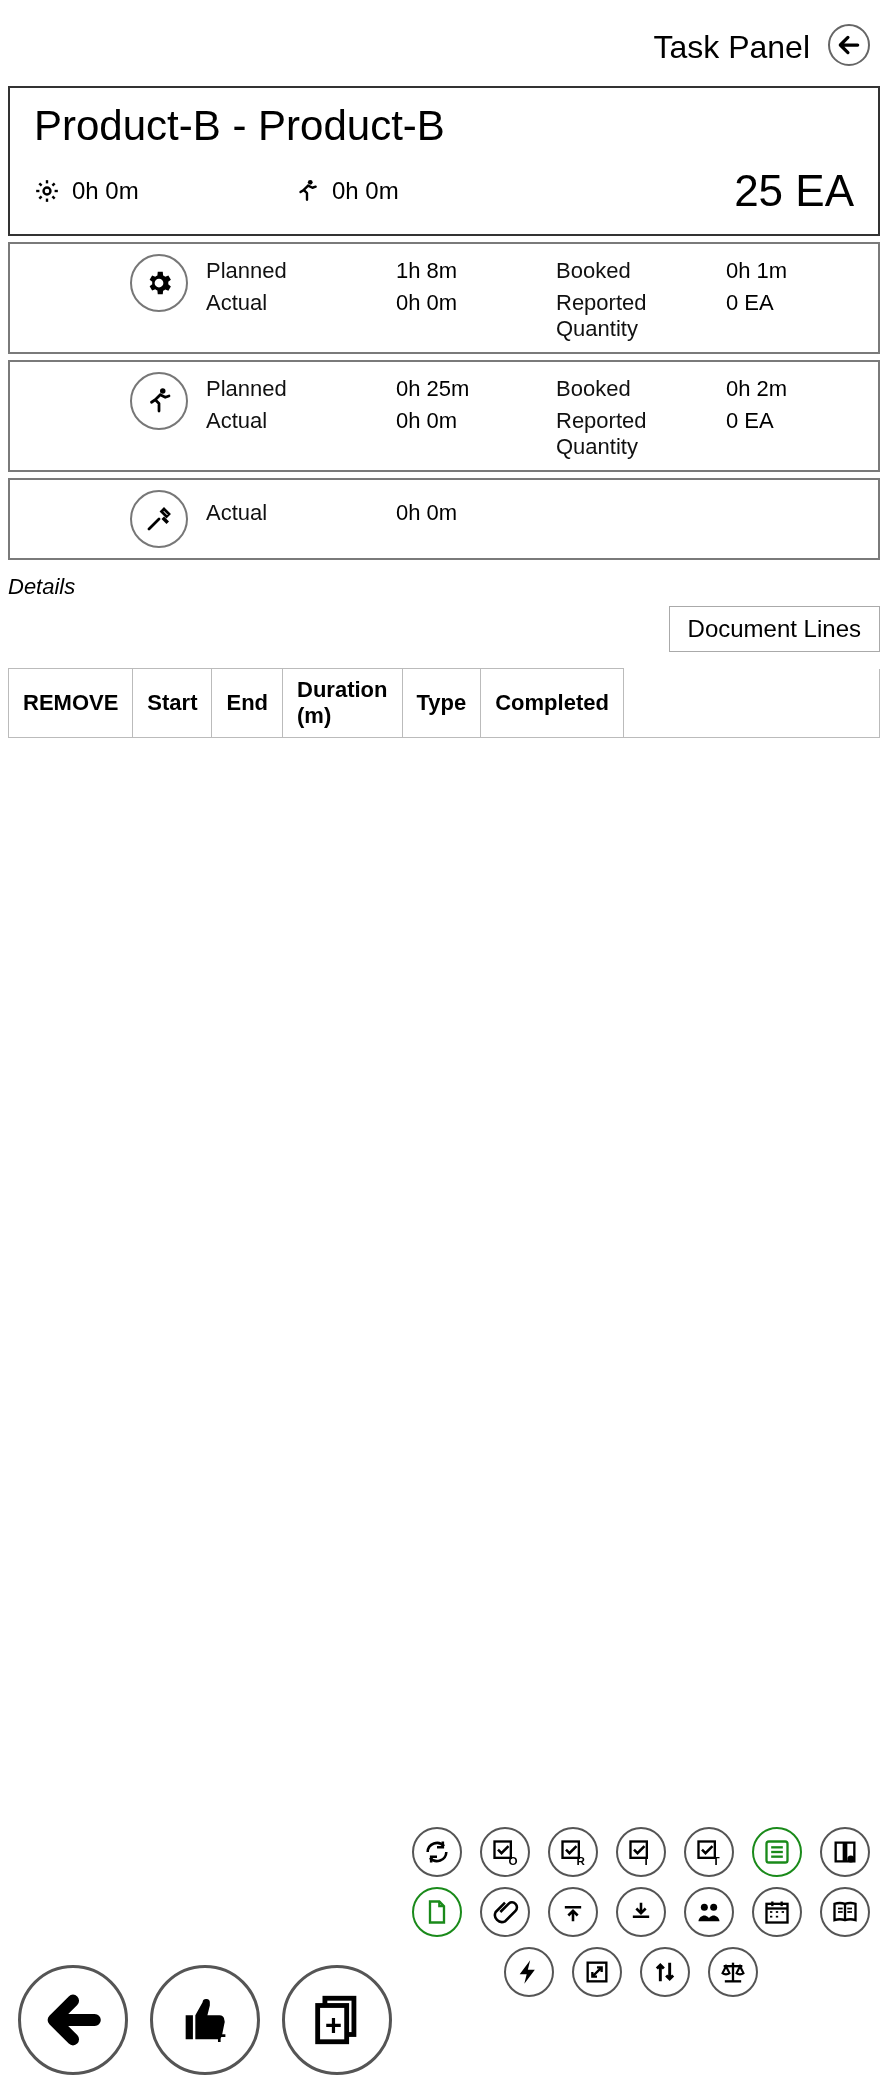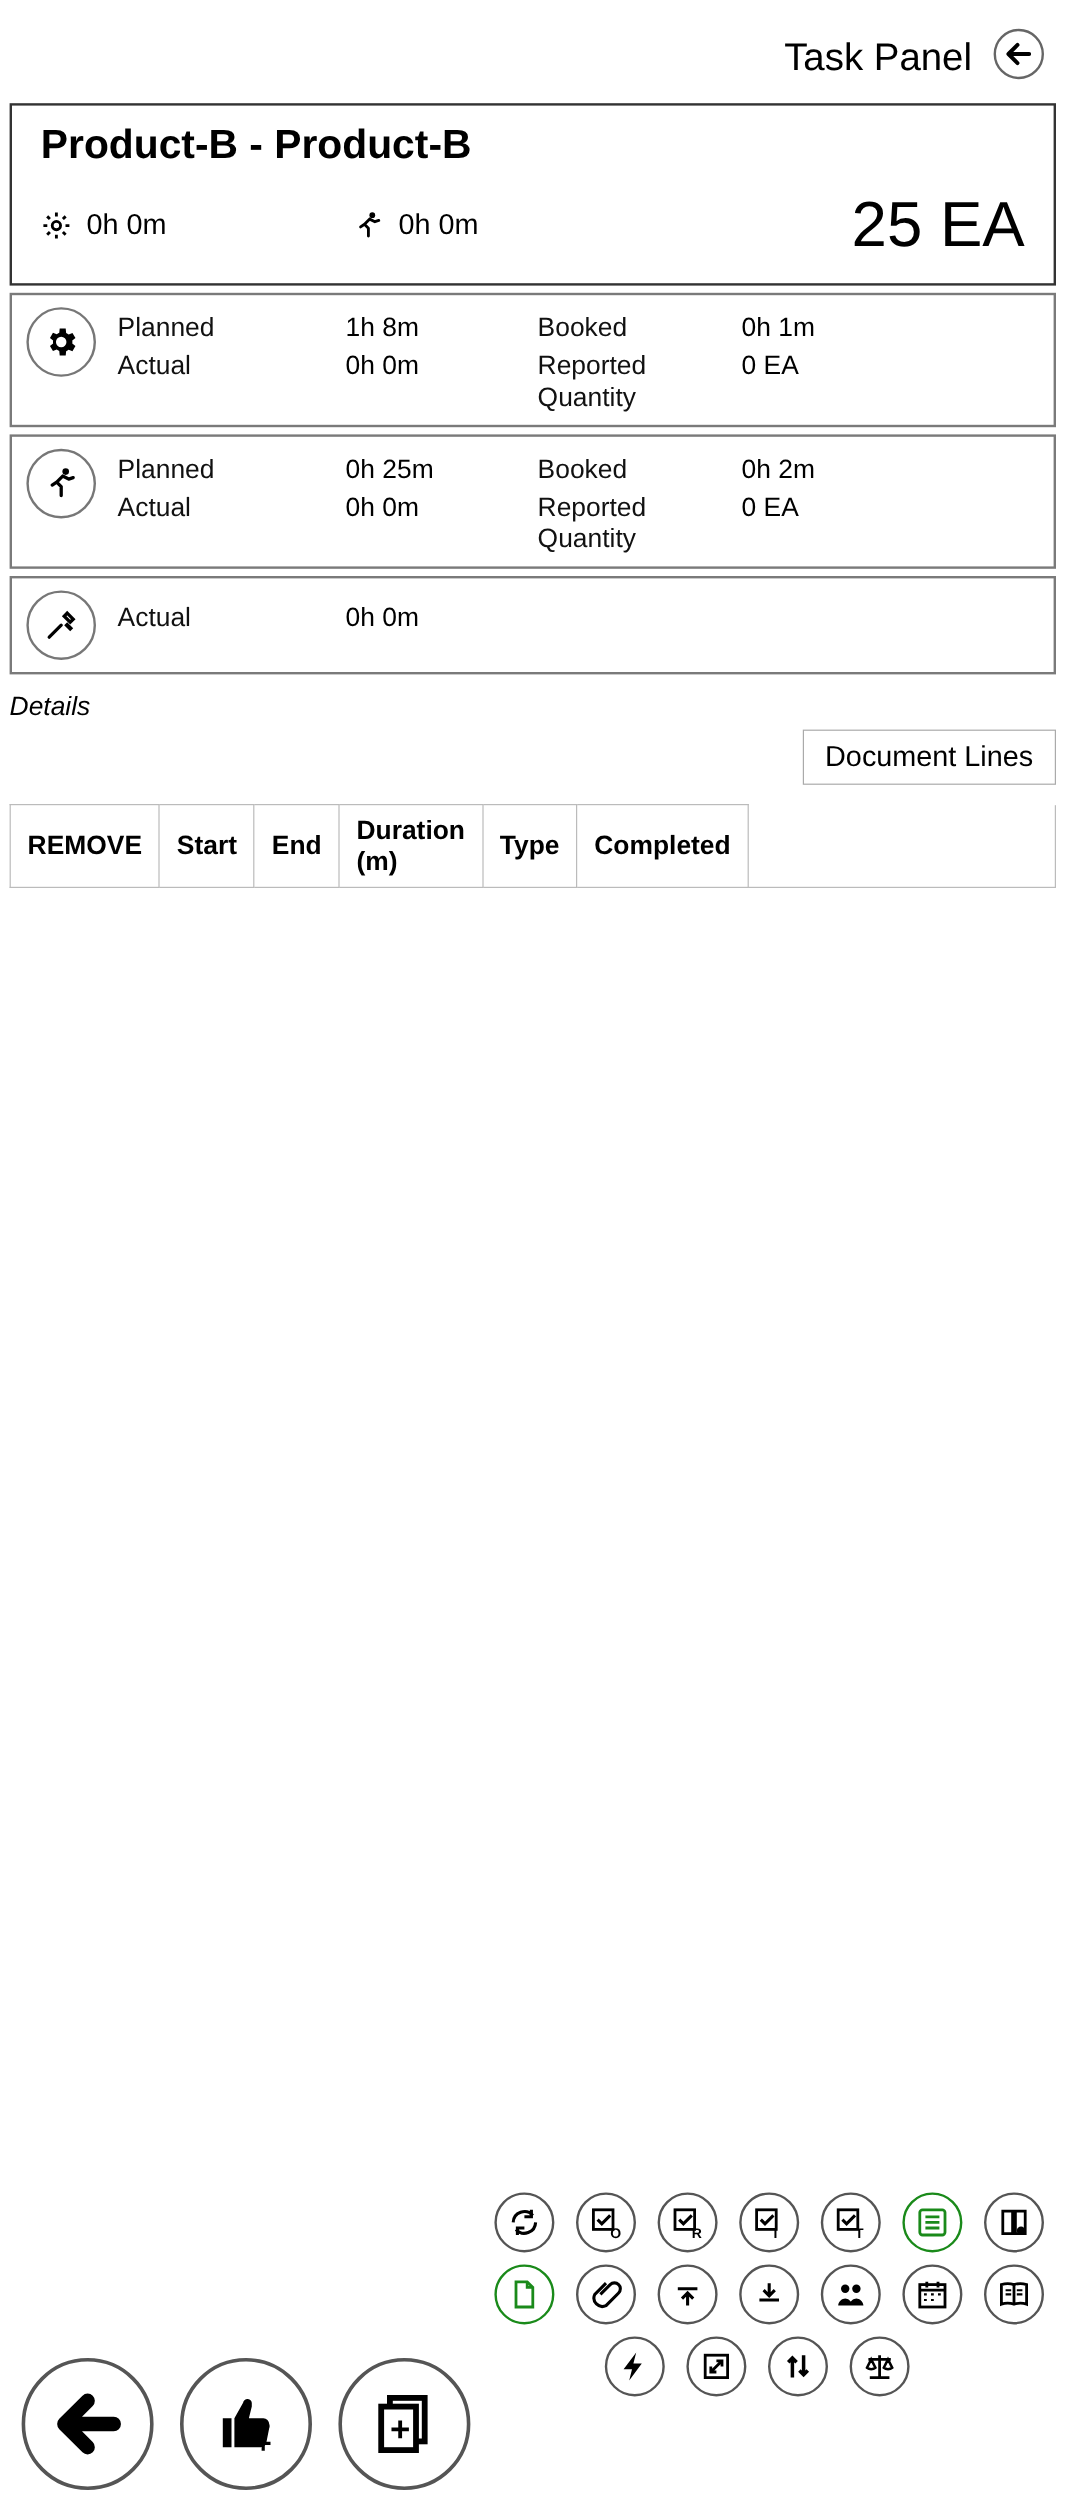--- a/index.html
+++ b/index.html
@@ -35,32 +35,32 @@
   .top-row { display: flex; gap: 90px; align-items: flex-start; }
   .id-block { display: flex; align-items: center; gap: 18px; }
   .pause-circ {
     width: 86px; height: 86px;
     border: 2px solid #777; border-radius: 50%;
     display:flex; align-items:center; justify-content:center;
   }
   .pause-circ svg { width: 40px; height: 40px; }
   .id-num { font-size: 74px; font-weight: 400; line-height: 1; }
   .op-text { font-size: 38px; line-height: 1.35; }
-  .prod-line { font-size: 34px; font-weight: 700; margin-top: 2px; }
+  .prod-line { font-size: 42px; font-weight: 400; margin-top: 2px; }
   .summary-row {
     display:flex; align-items:center; margin-top: 16px;
   }
   .small-stat { display:flex; align-items:center; gap:12px; font-size:24px; width:260px; }
   .small-stat svg { width:26px; height:26px; }
-  .qty { font-size: 53px; margin-left:auto;text-align:center; }
+  .qty { font-size: 44px; margin-left:auto;text-align:center; }
   .section {
     margin: 6px 8px;
     border: 2px solid #7a7a7a;
     padding: 10px 12px 10px 12px;
-    display:flex; gap: 18px;
+    display:flex; gap: 18px; justify-content: flex-end;
   }
   .section .icon-circ {
     width: 58px; height: 58px;
     border: 2px solid #777; border-radius:50%;
     display:flex;align-items:center;justify-content:center;
     flex-shrink:0;
   }
   .section .icon-circ svg { width:30px; height:30px; }
   .grid4 {
     display:grid;

